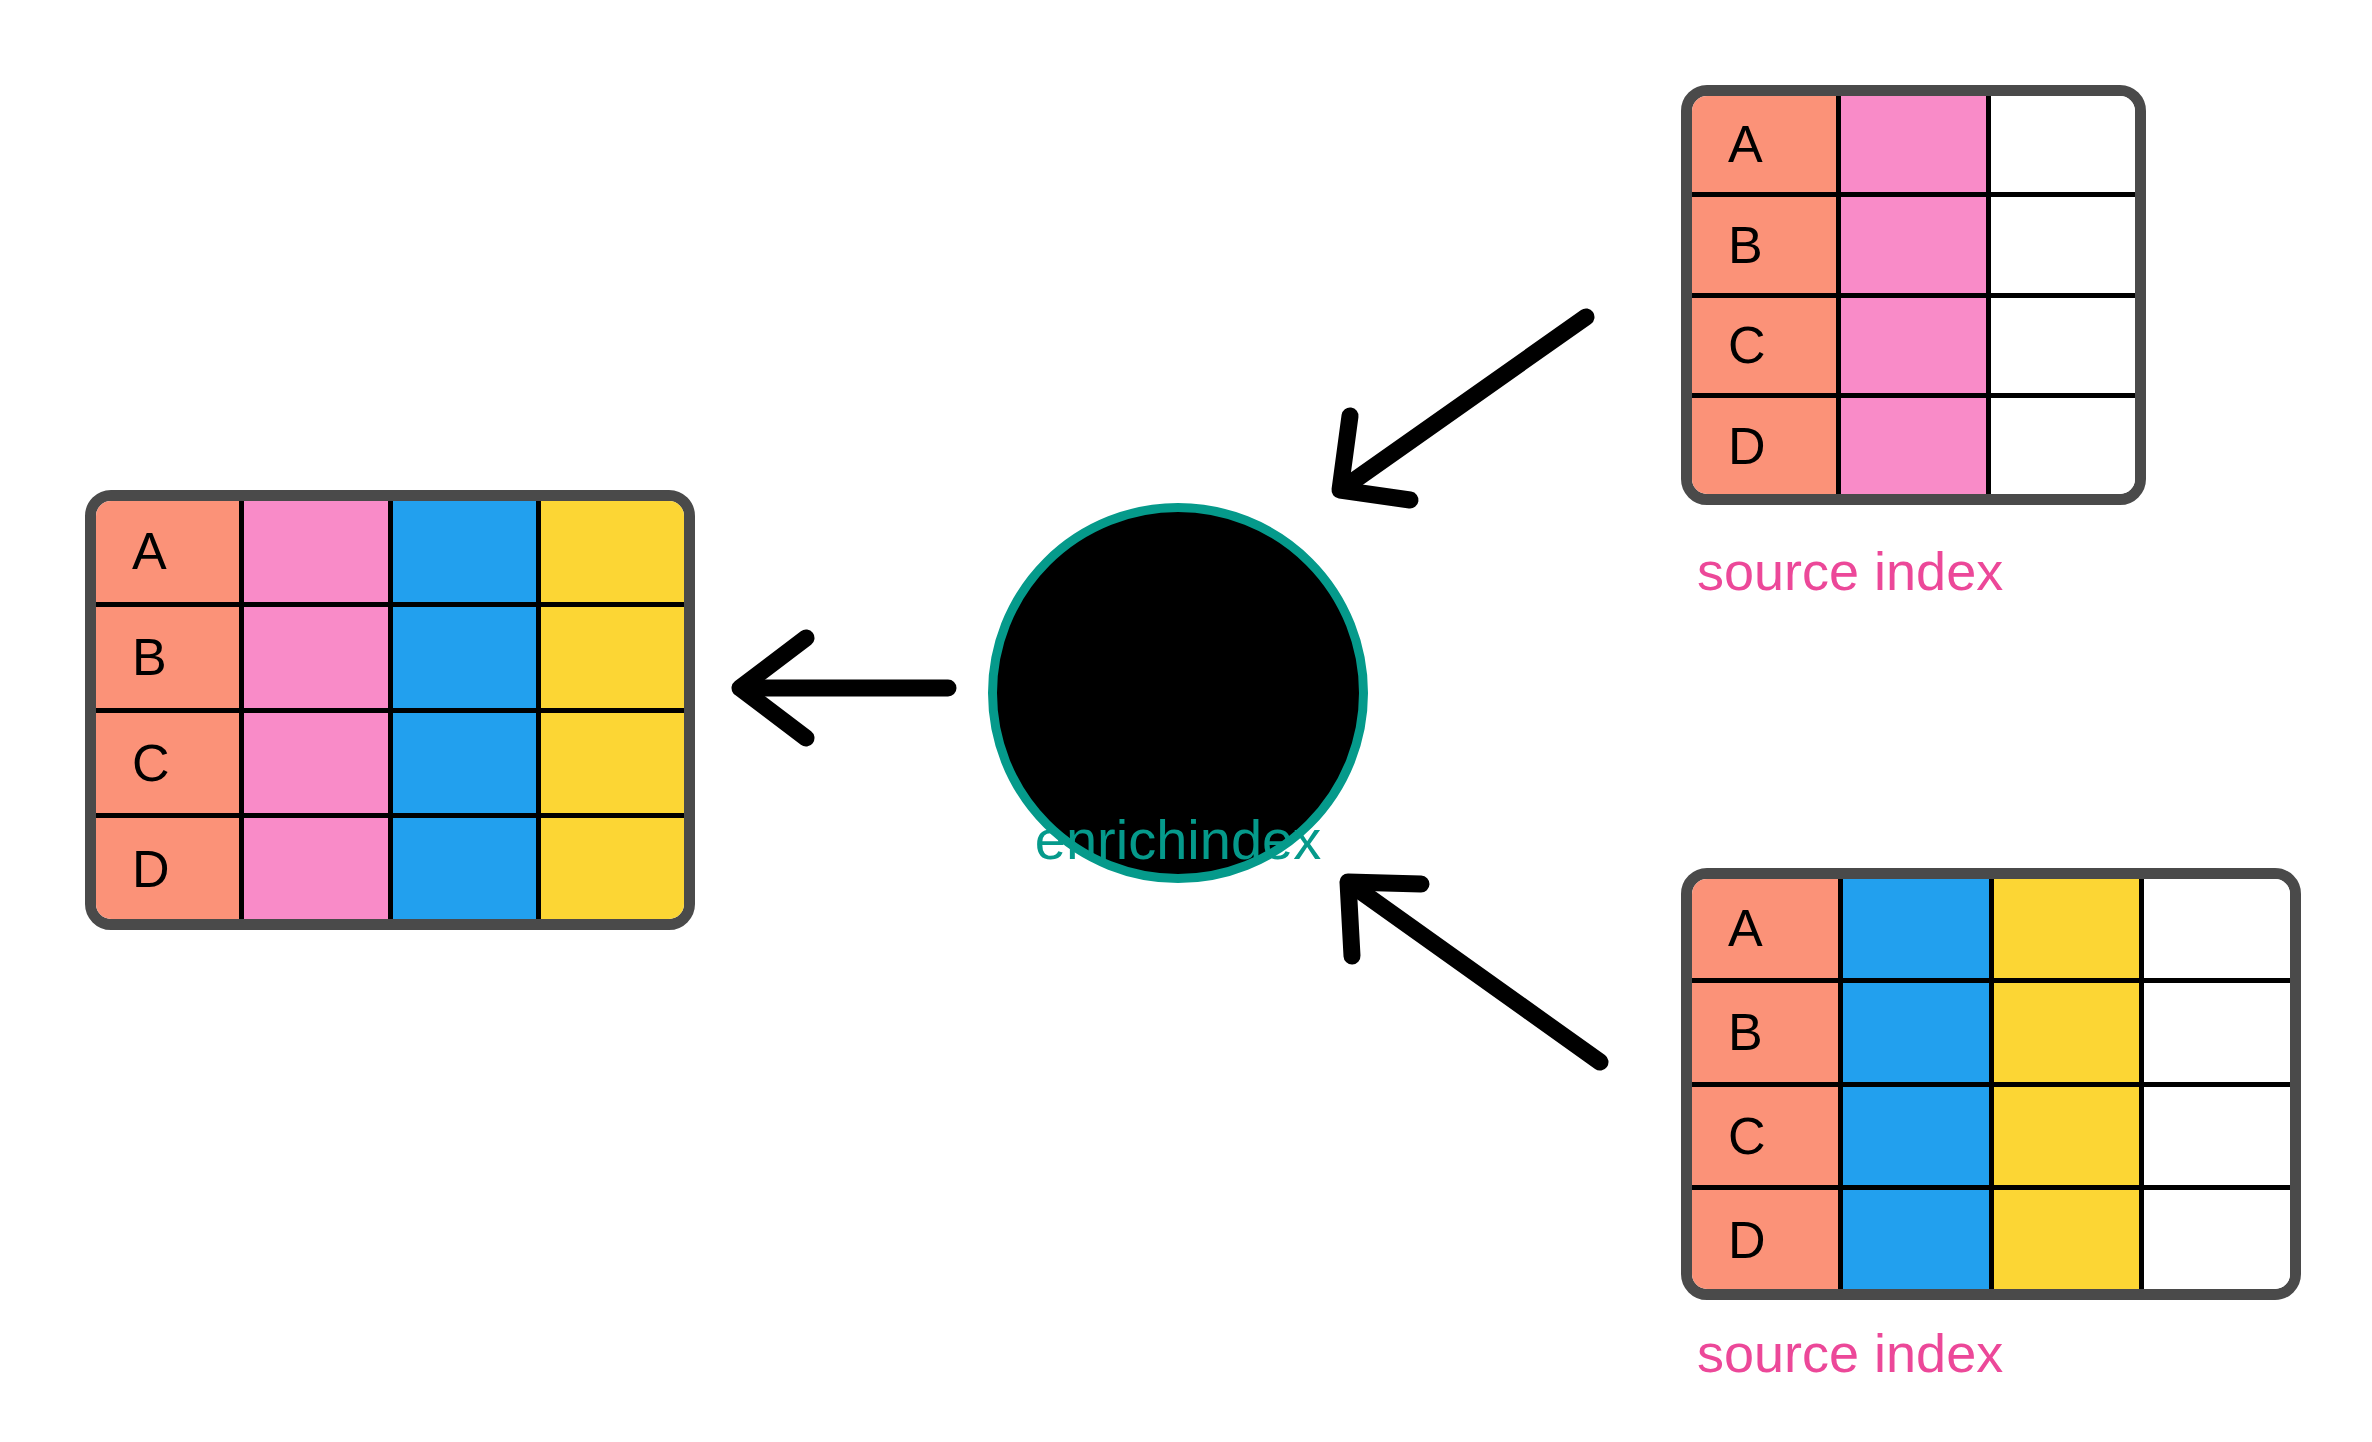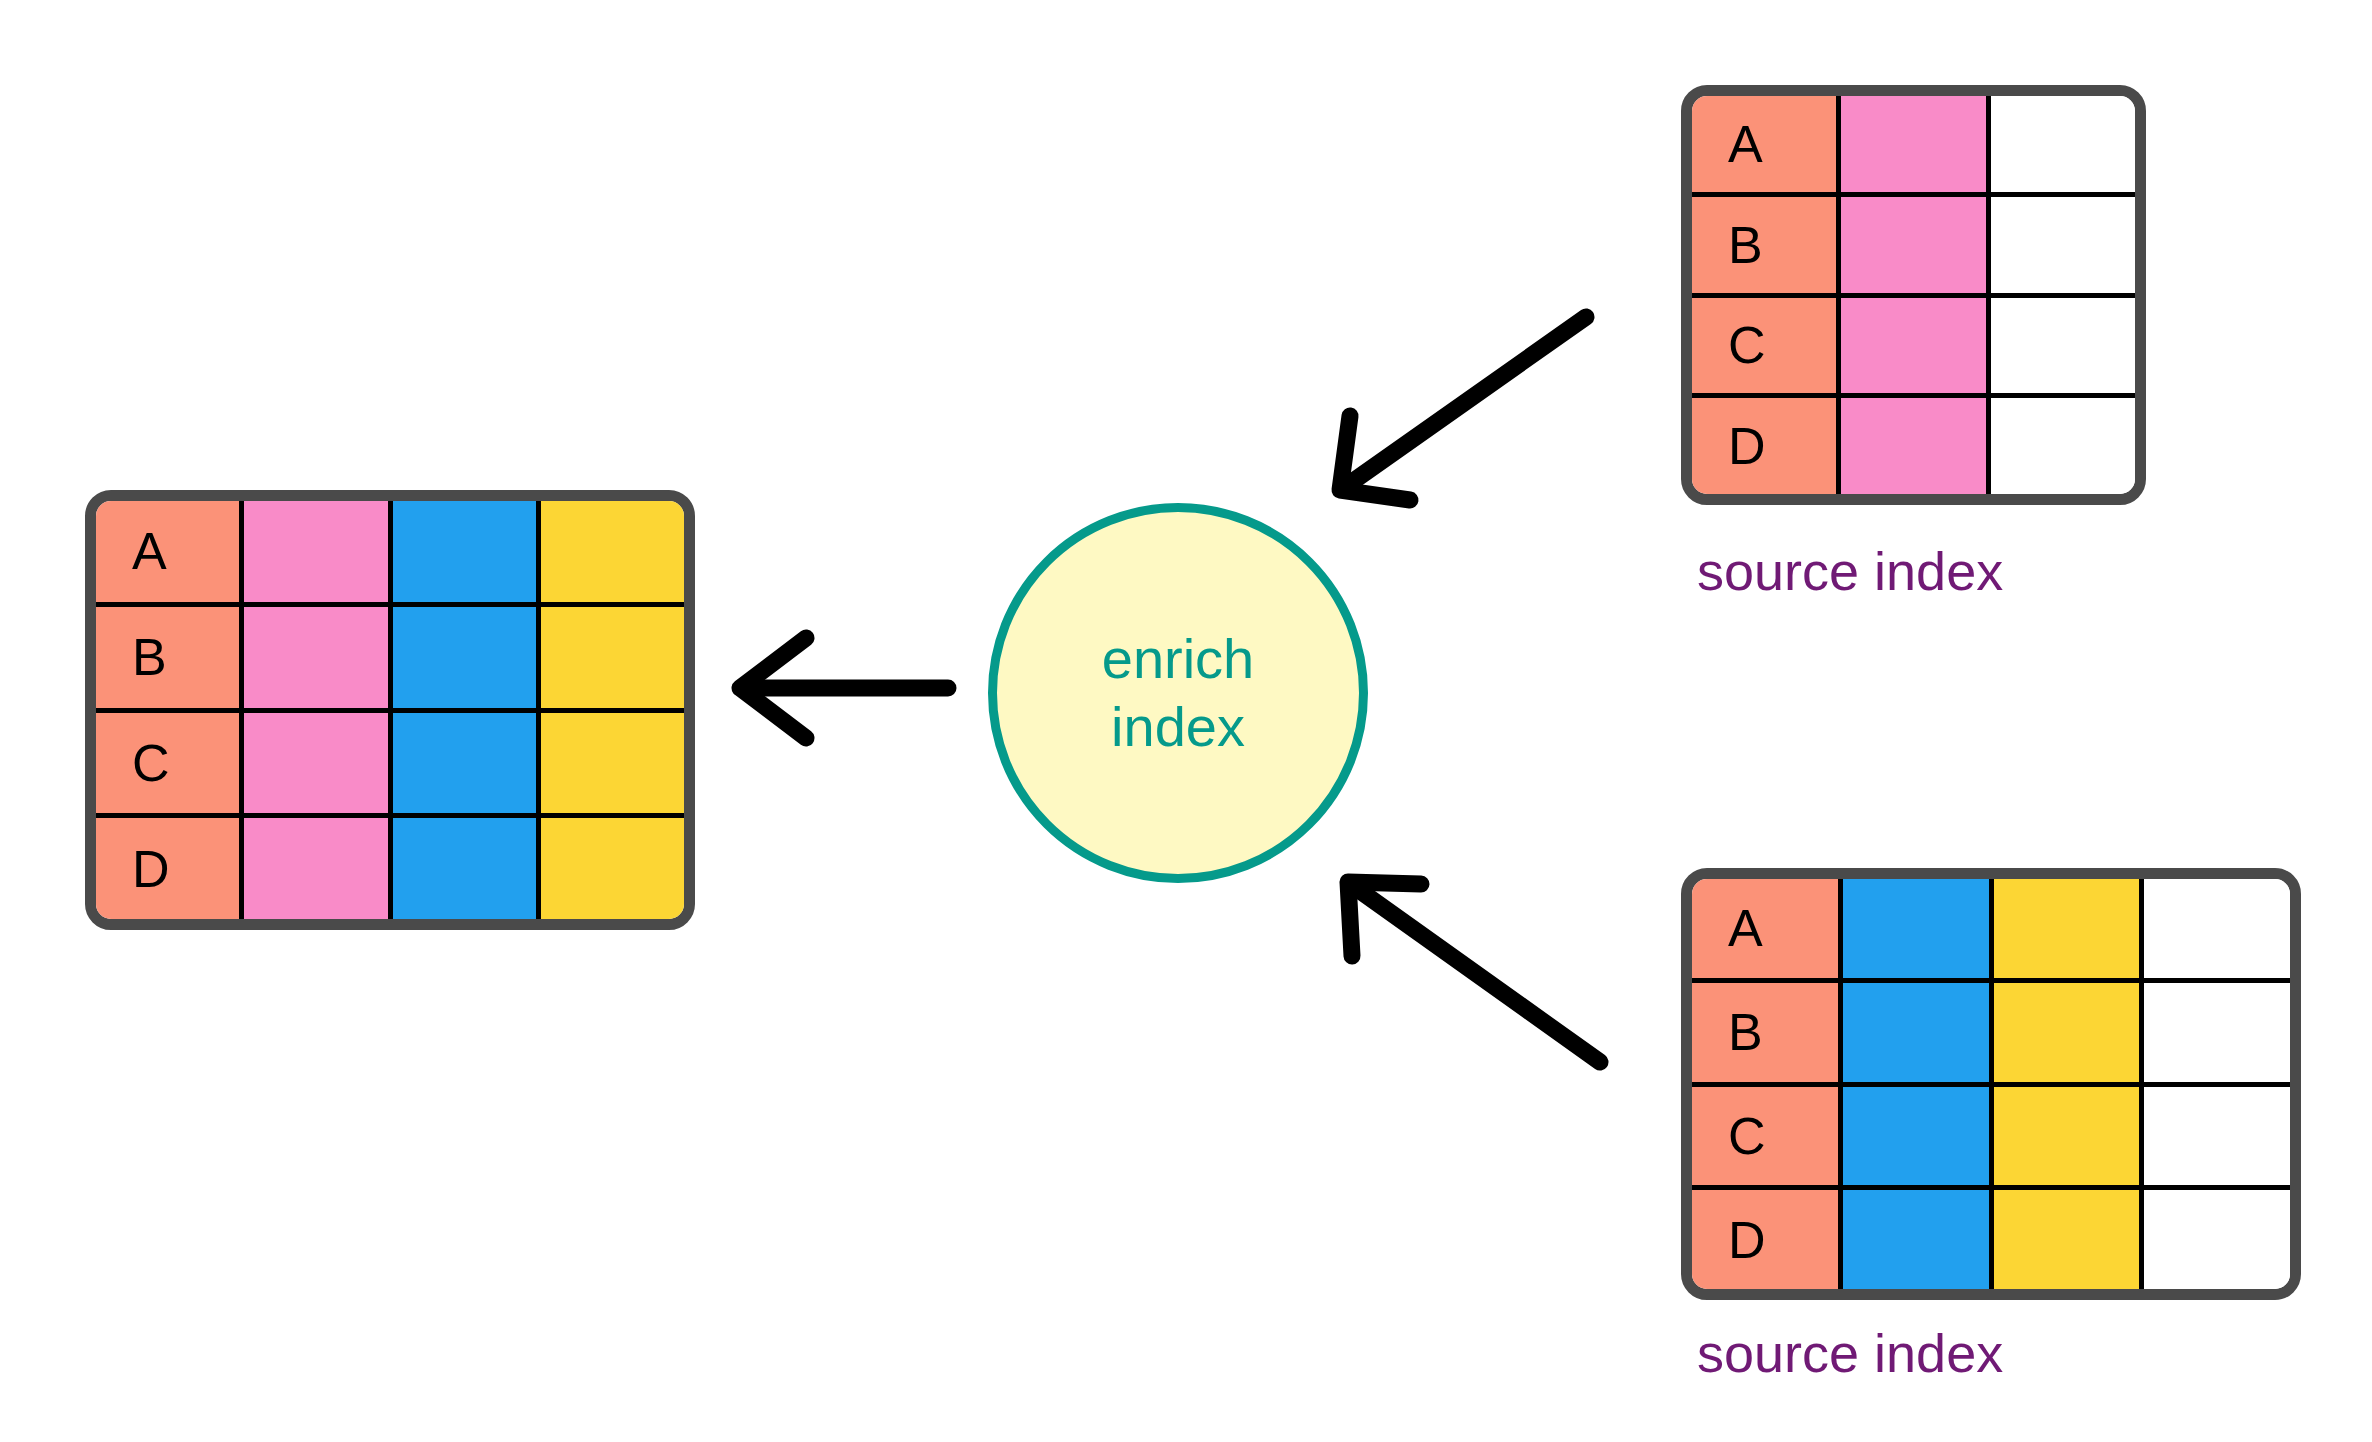--- a/index.html
+++ b/index.html
@@ -57,34 +57,34 @@
     color: #000000;
     padding-left: 36px;
     font-family: "Liberation Sans", sans-serif;
   }
 
   
   .caption {
     position: absolute;
     font-size: 54px;
     line-height: 1.05;
-    color: #701a75;
+    color: #ec4899;
     white-space: nowrap;
     font-family: "Liberation Sans", sans-serif;
   }
 
   
   .policy-circle {
     position: absolute;
     box-sizing: border-box;
     border-radius: 50%;
-    background: #fef9c3;
-    display: flex;
-    flex-direction: column;
-    align-items: center;
+    background: #000000;
+    display: flex;
+    flex-direction: row;
+    align-items: flex-end;
     justify-content: center;
   }
   .policy-line {
     font-size: 56px;
     line-height: 1.22;
     white-space: nowrap;
     font-family: "Liberation Sans", sans-serif;
   }
 
   

